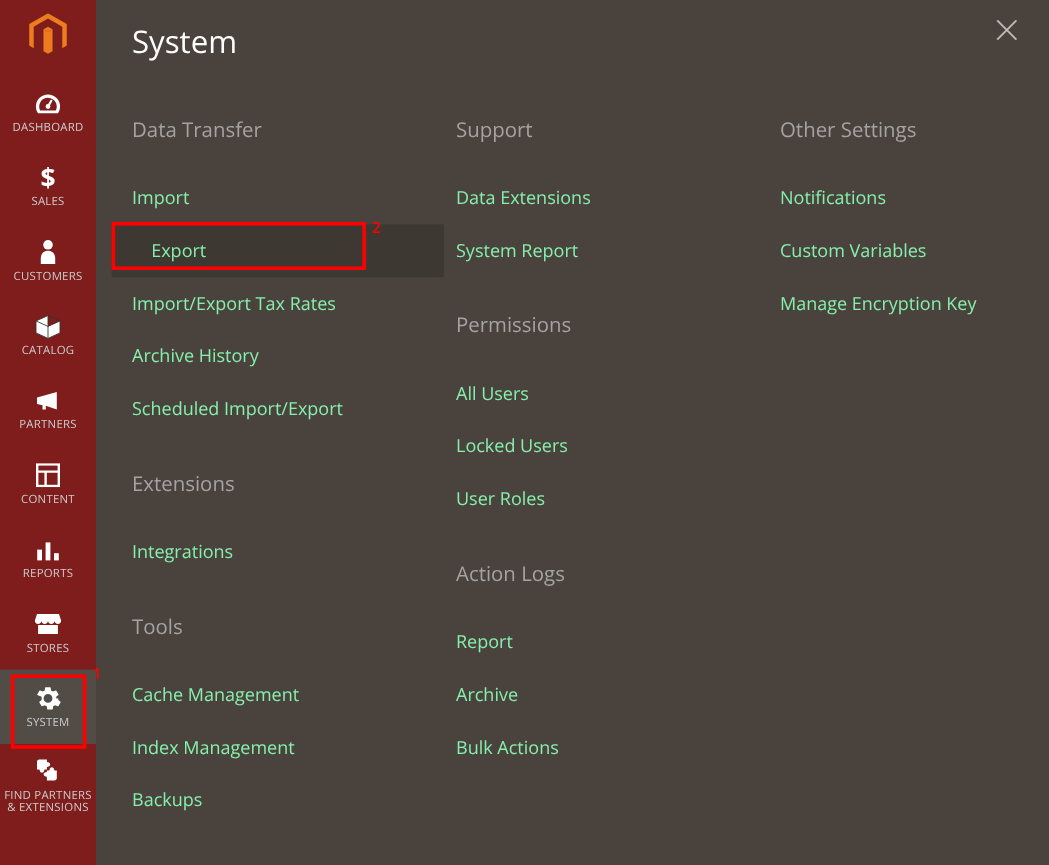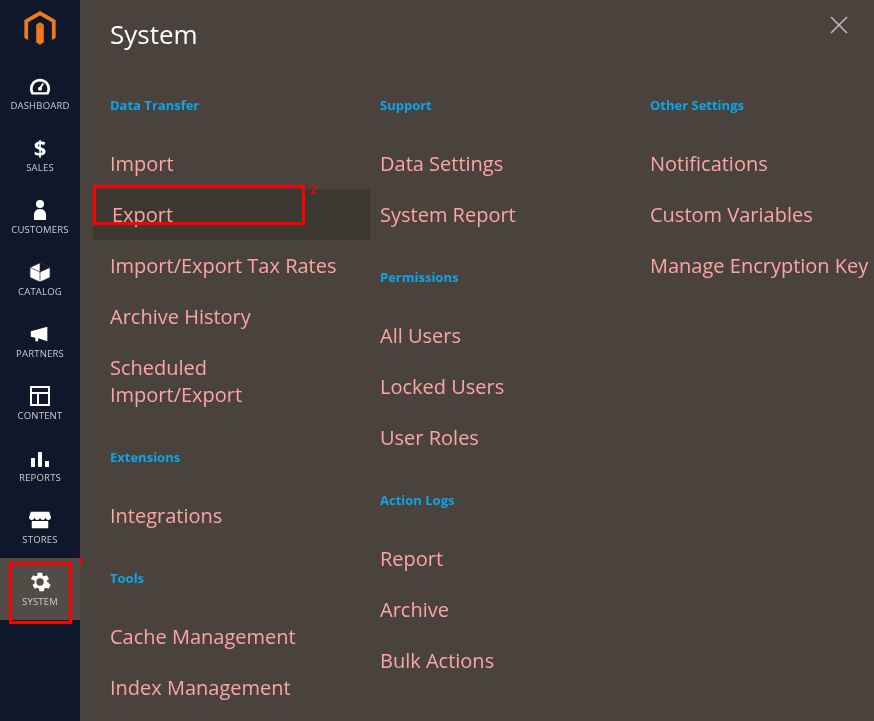--- a/index.html
+++ b/index.html
@@ -10,21 +10,21 @@
     font-family: 'Open Sans', Arial, sans-serif;
     color: #fff;
     overflow: hidden;
     position: relative;
   }
   .sidebar {
     position: absolute;
     left: 0; top: 0;
     width: 80px;
     height: 721px;
-    background: #0f172a;
+    background: #7f1d1d;
   }
   .logo {
     width: 80px;
     height: 62px;
     display: flex;
     align-items: center;
     justify-content: center;
   }
   .logo svg { width: 34px; height: 36px; }
   .nav-item {
@@ -85,40 +85,40 @@
   }
   .columns {
     position: absolute;
     left: 30px;
     top: 96px;
     display: flex;
     gap: 40px;
   }
   .col { width: 230px; }
   .section-title {
-    font-size: 13px;
-    color: #0ea5e9;
-    font-weight: 700;
+    font-size: 17px;
+    color: #a3a3a3;
+    font-weight: 400;
     margin-bottom: 24px;
     margin-top: 28px;
   }
   .section-title:first-child { margin-top: 0; }
   .menu-item {
-    font-size: 20px;
-    color: #fca5a5;
+    font-size: 15px;
+    color: #86efac;
     padding: 12px 0;
     cursor: pointer;
     font-weight: 400;
   }
   .menu-item.highlighted {
     position: relative;
     background: #3e3833;
     margin-left: -17px;
     margin-right: -30px;
-    padding-left: 19px;
+    padding-left: 33px;
   }
   
   .red-box {
     position: absolute;
     border: 3px solid #ff0000;
     pointer-events: none;
   }
   .red-num {
     position: absolute;
     color: #ff0000;
@@ -221,20 +221,28 @@
 
   <div class="nav-item active">
     <span class="icon">
       <svg width="22" height="22" viewBox="0 0 24 24">
           <path fill="#fff" d="M12 8a4 4 0 1 0 0 8 4 4 0 0 0 0-8zm9.4 4c0 .5 0 1-.1 1.4l2.1 1.6c.2.1.2.4.1.6l-2 3.4c-.1.2-.4.3-.6.2l-2.5-1c-.5.4-1.1.7-1.7 1l-.4 2.6c0 .2-.2.4-.5.4h-4c-.2 0-.4-.2-.5-.4l-.4-2.6c-.6-.2-1.2-.6-1.7-1l-2.5 1c-.2.1-.5 0-.6-.2l-2-3.4c-.1-.2-.1-.5.1-.6l2.1-1.6c-.1-.5-.1-.9-.1-1.4s0-1 .1-1.4L2.3 9c-.2-.1-.2-.4-.1-.6l2-3.4c.1-.2.4-.3.6-.2l2.5 1c.5-.4 1.1-.7 1.7-1l.4-2.6c0-.2.2-.4.5-.4h4c.2 0 .4.2.5.4l.4 2.6c.6.2 1.2.6 1.7 1l2.5-1c.2-.1.5 0 .6.2l2 3.4c.1.2.1.5-.1.6l-2.1 1.6c.1.5.1.9.1 1.4z"></path>
         </svg>
     </span>
     <span class="label">SYSTEM</span>
   </div>
 
+  <div class="nav-item" style="height:70px">
+    <span class="icon">
+      <svg width="22" height="22" viewBox="0 0 24 24">
+          <path fill="#fff" d="M20 11h-1.6c-.5 0-.9-.4-.9-.9V10c0-1.1-.9-2-2-2s-2 .9-2 2v.1c0 .5-.4.9-.9.9H11V8.4c0-.5.4-.9.9-.9H12c1.1 0 2-.9 2-2s-.9-2-2-2h-.1c-.5 0-.9-.4-.9-.9V1H4c-1.1 0-2 .9-2 2v7h1.6c.5 0 .9.4.9.9V11c0 1.1.9 2 2 2s2-.9 2-2v-.1c0-.5.4-.9.9-.9H11v1.6c0 .5-.4.9-.9.9H10c-1.1 0-2 .9-2 2s.9 2 2 2h.1c.5 0 .9.4.9.9V20h7c1.1 0 2-.9 2-2v-7z"></path>
+        </svg>
+    </span>
+    <span class="label">FIND PARTNERS &amp; EXTENSIONS</span>
+  </div>
 </div>
 
 <div class="panel">
   <h1 class="panel-title">System</h1>
   <div class="close">
     <span>
       <svg width="18" height="18" viewBox="0 0 18 18">
           <line x1="1" y1="1" x2="17" y2="17" stroke="#bbb" stroke-width="1.6"></line>
           <line x1="17" y1="1" x2="1" y2="17" stroke="#bbb" stroke-width="1.6"></line>
         </svg>
@@ -254,21 +262,21 @@
       <div class="menu-item">Integrations</div>
 
       <div class="section-title">Tools</div>
       <div class="menu-item">Cache Management</div>
       <div class="menu-item">Index Management</div>
       <div class="menu-item">Backups</div>
     </div>
 
     <div class="col">
       <div class="section-title">Support</div>
-      <div class="menu-item">Data Settings</div>
+      <div class="menu-item">Data Extensions</div>
       <div class="menu-item">System Report</div>
 
       <div class="section-title">Permissions</div>
       <div class="menu-item">All Users</div>
       <div class="menu-item">Locked Users</div>
       <div class="menu-item">User Roles</div>
 
       <div class="section-title">Action Logs</div>
       <div class="menu-item">Report</div>
       <div class="menu-item">Archive</div>

